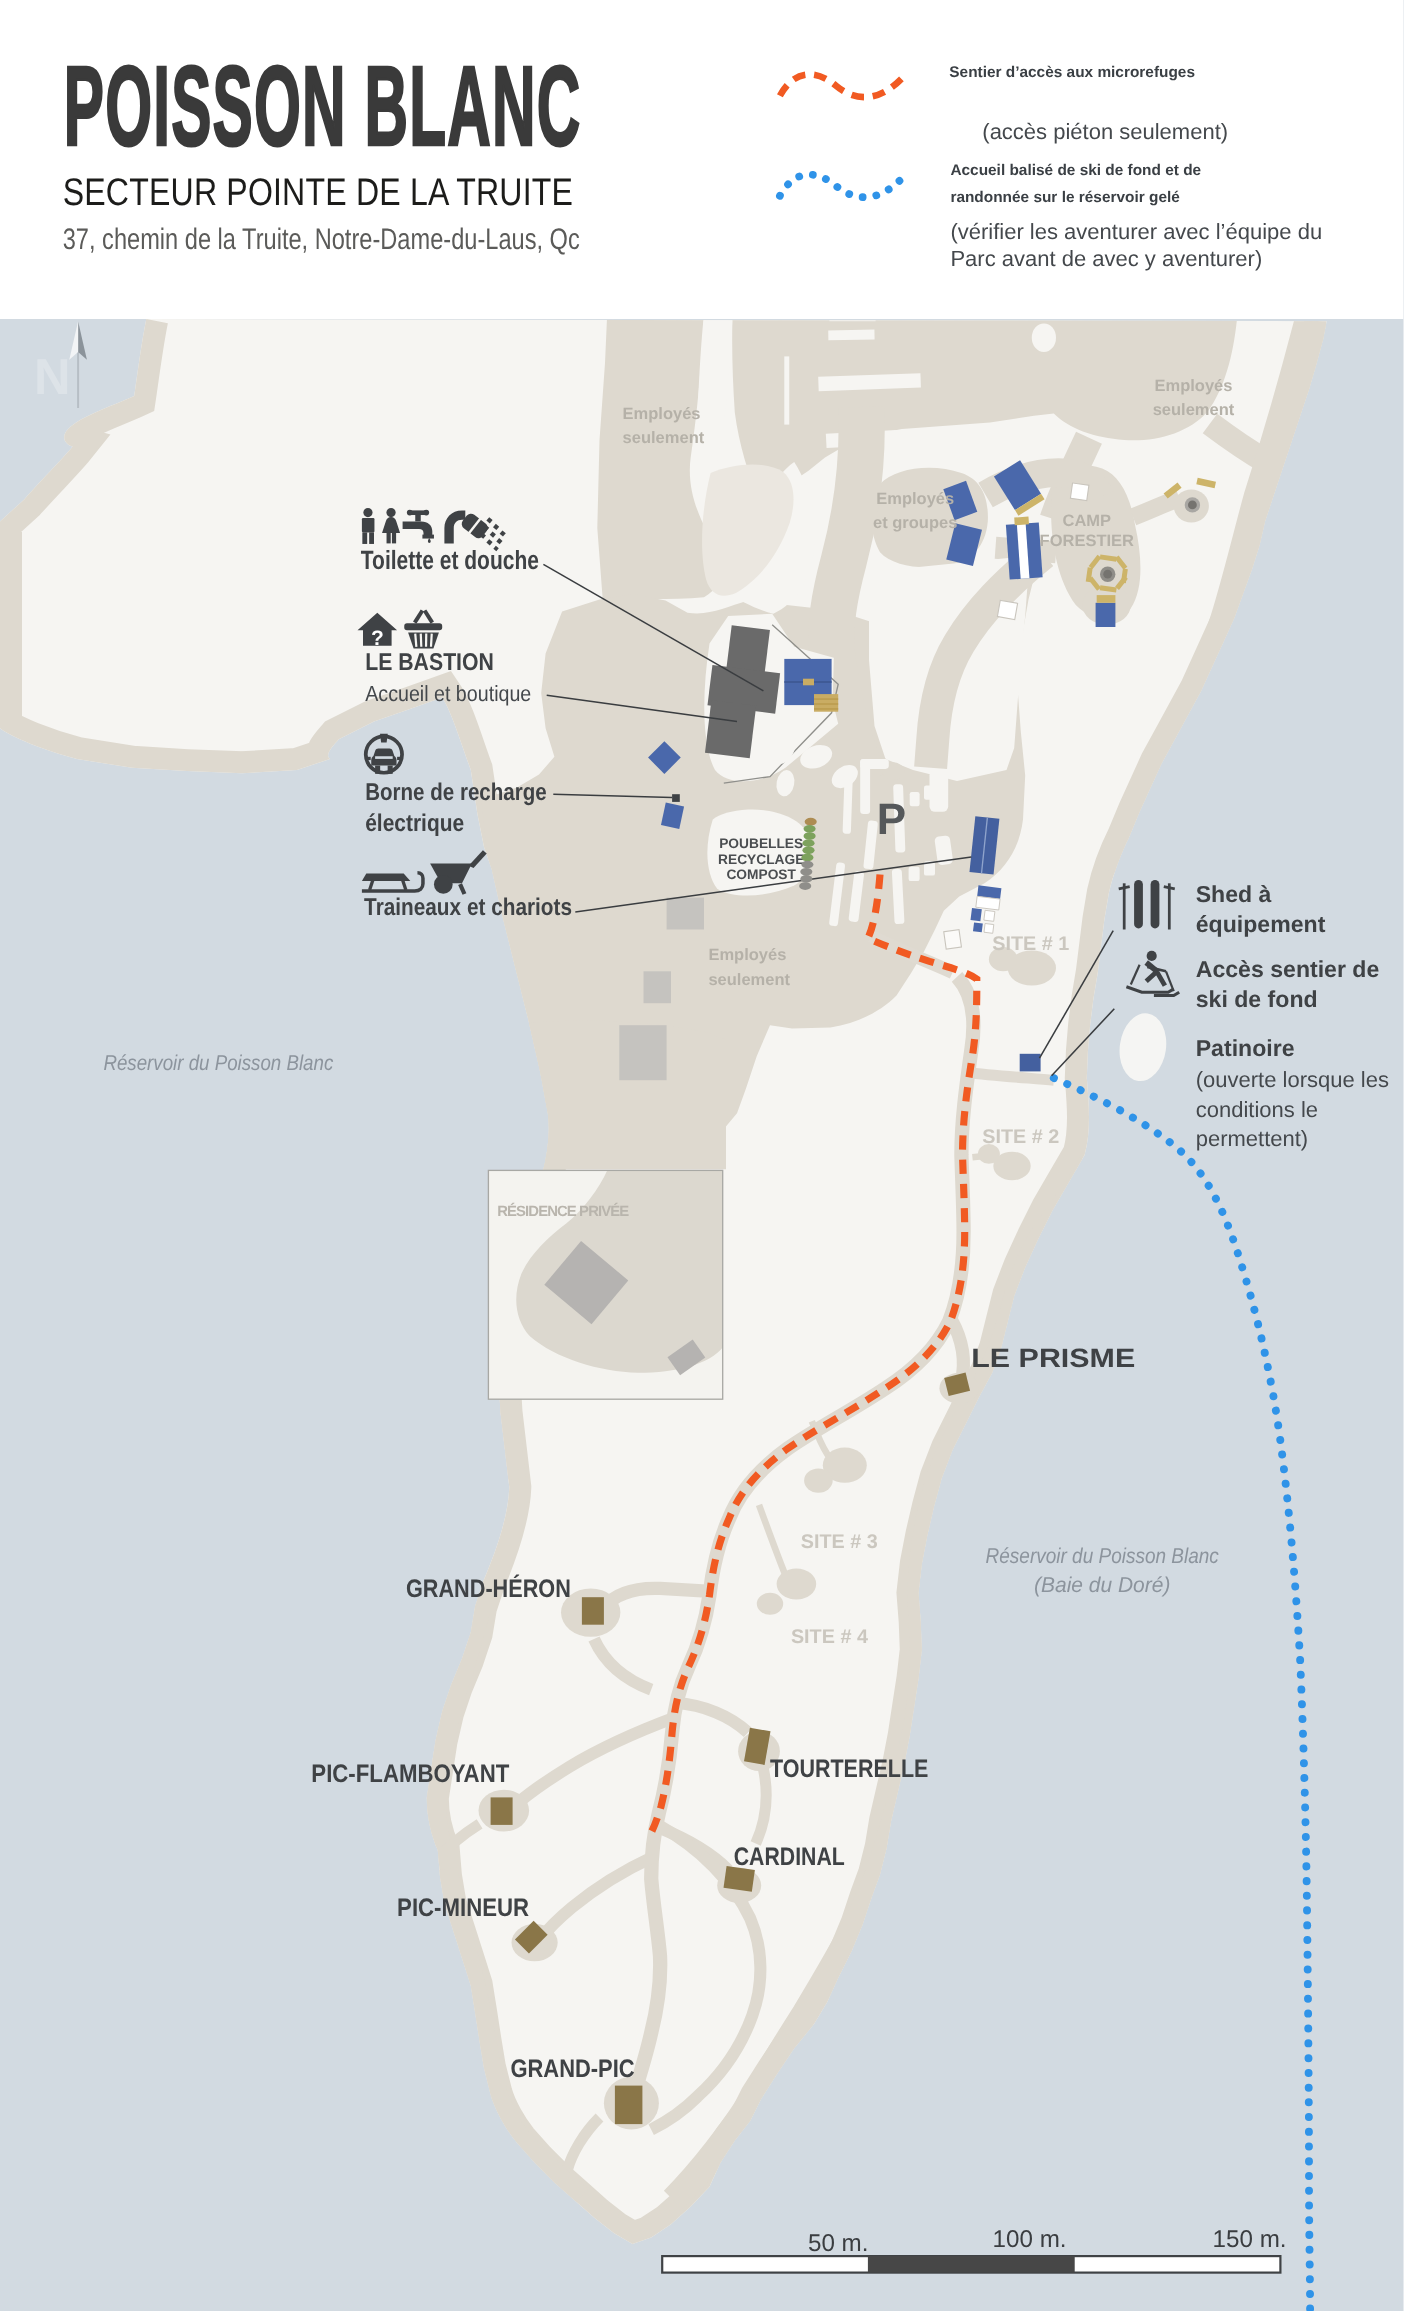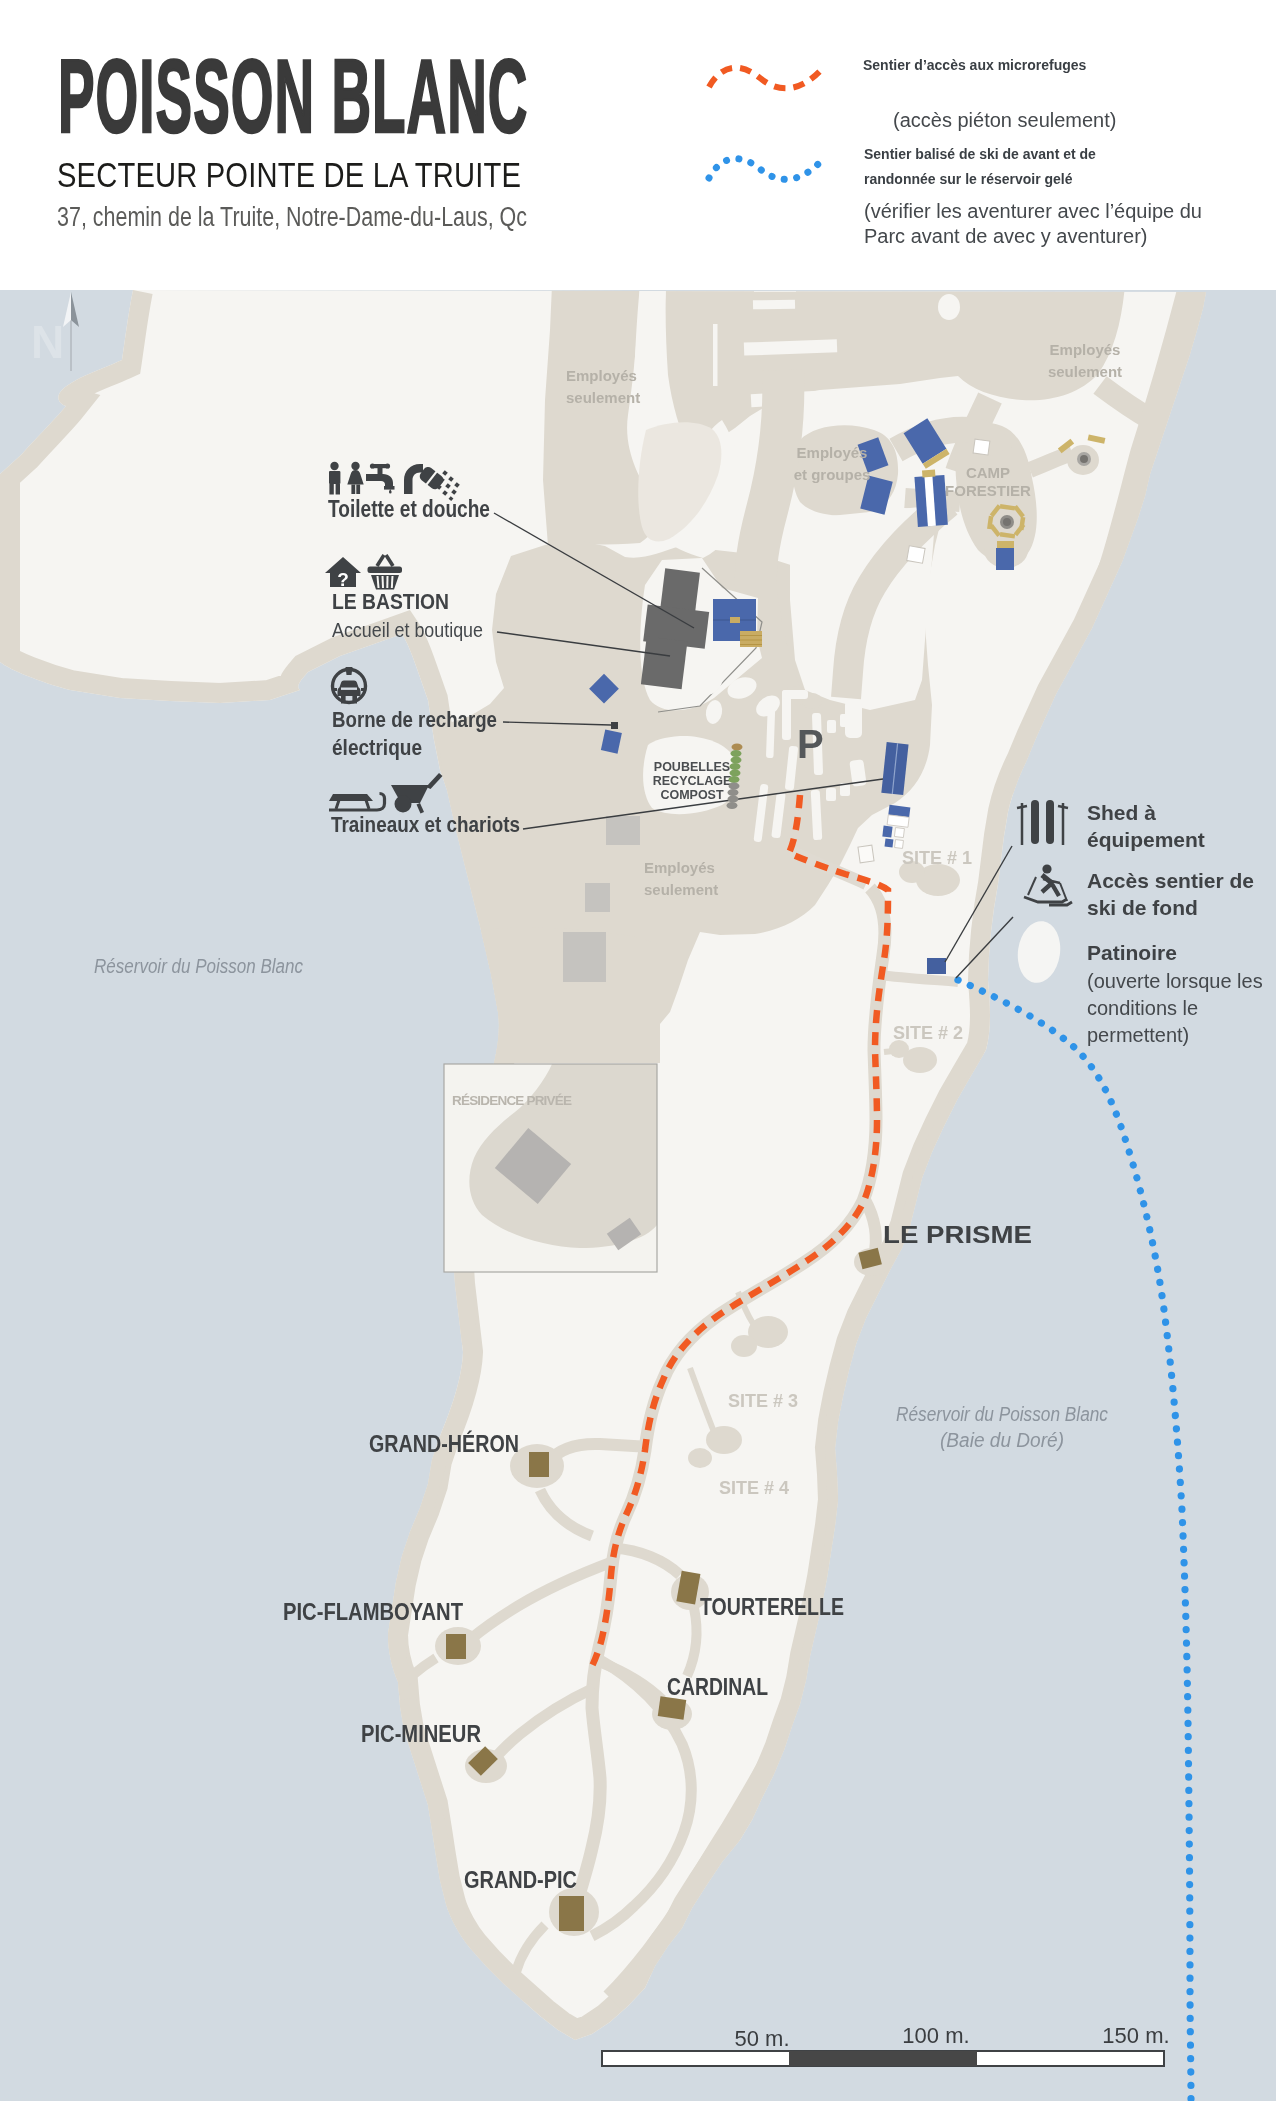--- a/index.html
+++ b/index.html
@@ -26,21 +26,21 @@
     <path d="M 9,32 C 22,8 42,8 60,23 C 78,38 100,38 122,14" fill="none" stroke="#f15a22" stroke-width="6" stroke-dasharray="11.5 8"></path>
   </svg>
 
   <svg class="abs" style="left:700px;top:145px;" width="140" height="50" viewBox="0 0 140 50">
     <path d="M 9,33 C 22,9 42,9 60,24 C 78,39 100,39 122,15" fill="none" stroke="#2f93e8" stroke-width="7" stroke-dasharray="0.1 12.5" stroke-linecap="round"></path>
   </svg>
 
   <div class="abs lg-b" style="left:863px;top:57px;">Sentier d’accès aux microrefuges</div>
   <div class="abs lg-r" style="left:893px;top:85px;margin-top:24px;">(accès piéton seulement)</div>
 
-  <div class="abs lg-b" style="left:864px;top:146px;">Sentier balisé de ski de avant et de</div>
+  <div class="abs lg-b" style="left:864px;top:146px;">Accueil balisé de ski de fond et de</div>
   <div class="abs lg-b" style="left:864px;top:171px;">randonnée sur le réservoir gelé</div>
   <div class="abs lg-r" style="left:864px;top:200px;">(vérifier les aventurer avec l’équipe du</div>
   <div class="abs lg-r" style="left:864px;top:225px;">Parc avant de avec y aventurer)</div>
 
   <svg class="abs" style="left:0;top:290px;" width="1276" height="1811" viewBox="0 290 1276 1811">
     <defs>
       <path id="land" d="M 133,290
         C 128,315 125,340 122,360 C 100,370 74,378 62,390 C 55,397 59,404 66,406 C 58,416 40,434 22,454 L 0,474
         L 0,662
         C 10,670 40,682 70,690 L 120,698 170,701 220,703 270,700 300,690

